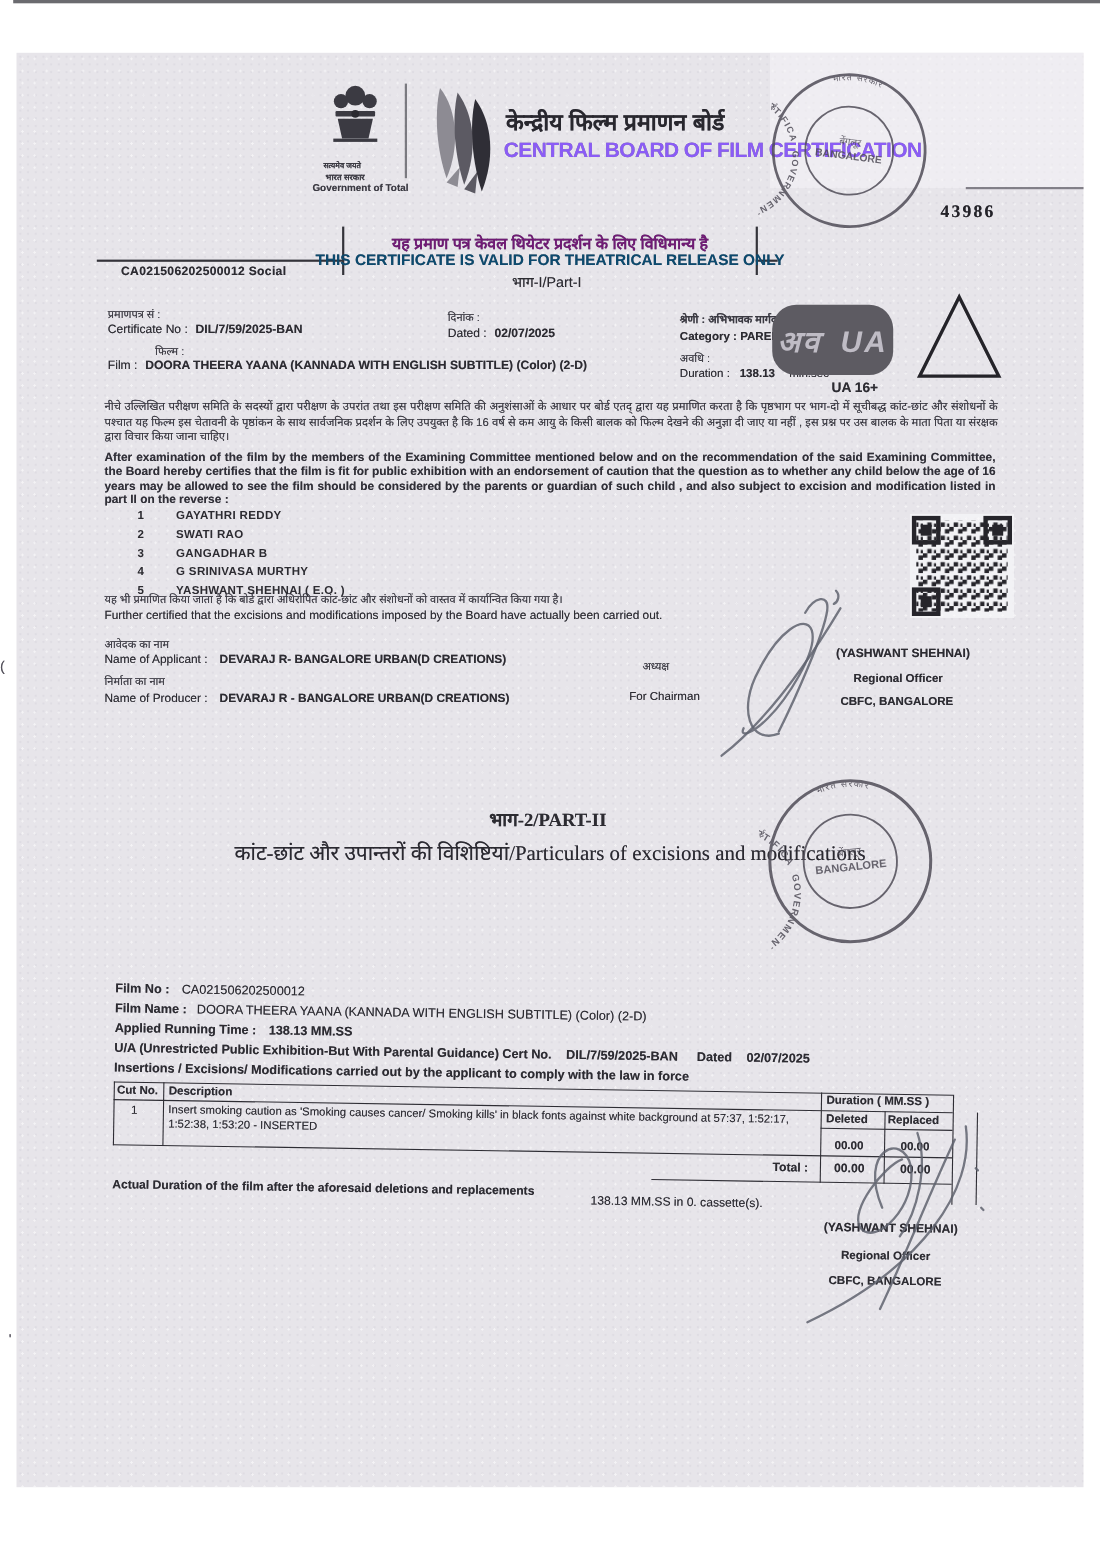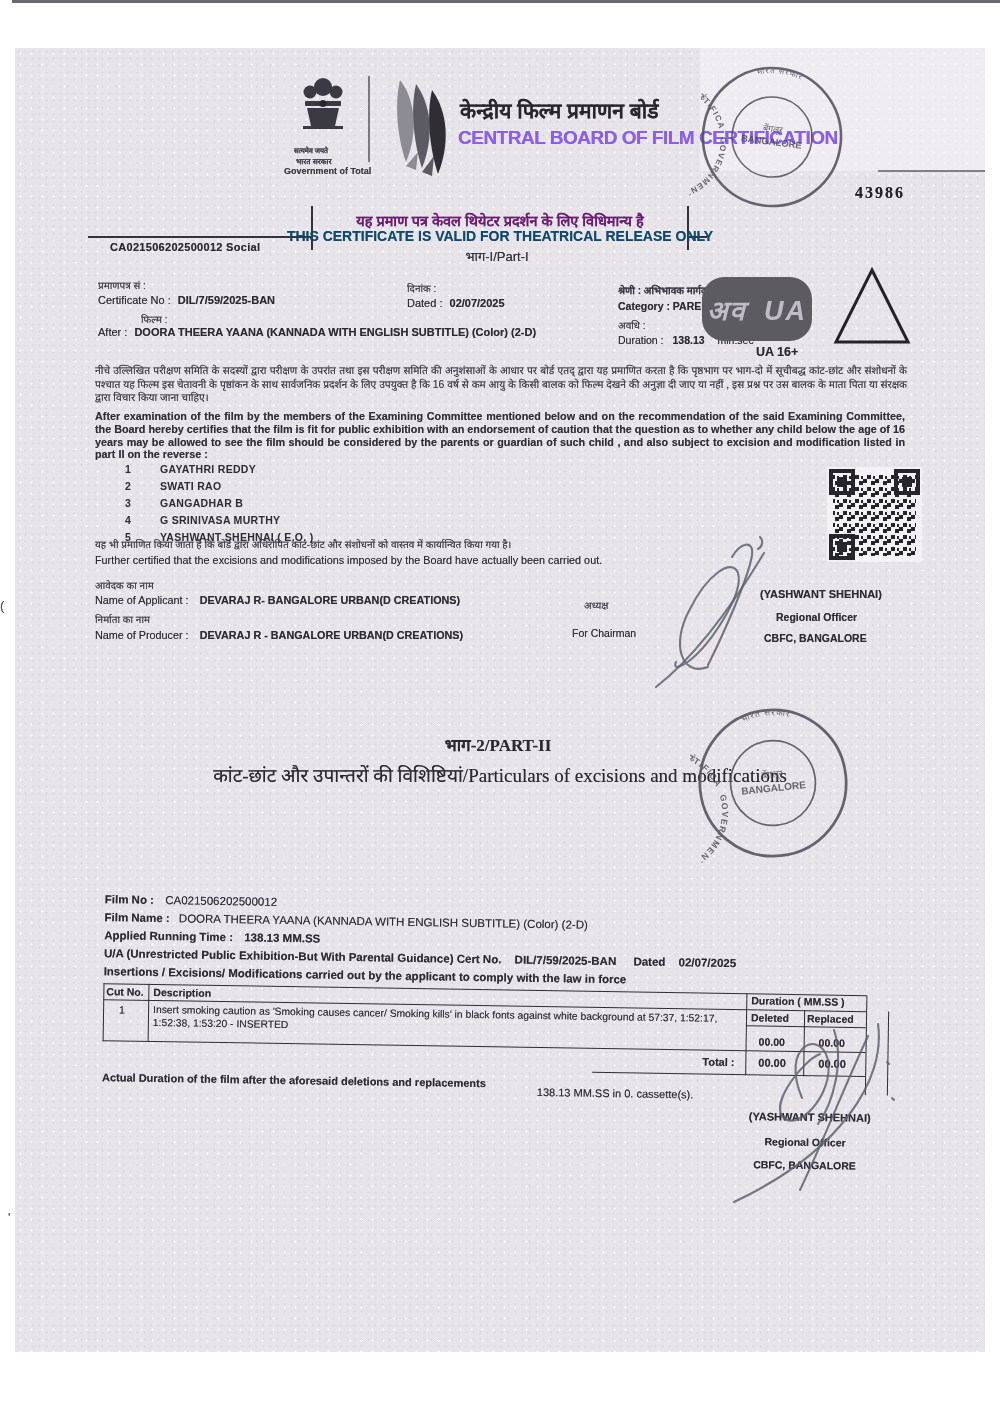--- a/index.html
+++ b/index.html
@@ -102,21 +102,21 @@
   <div class="t hi" style="left:407px;top:281px;">दिनांक :</div>
   <div class="t" style="left:407px;top:297px;font-size:11px;">
     <span>Dated :</span>
     <span class="b" style="margin-left:4px;">02/07/2025</span>
   </div>
   <div class="t hi b" style="left:618px;top:283px;">श्रेणी :  अभिभावक मार्गदर्शन</div>
   <div class="t b" style="left:618px;top:300px;font-size:10.5px;">Category : PARENTAL GUIDANCE</div>
 
   <div class="t hi" style="left:98px;top:312px;margin-left:43px;">फिल्म :</div>
   <div class="t" style="left:98px;top:326px;font-size:11px;">
-    <span>After :</span>
+    <span>Film :</span>
     <span class="b" style="margin-left:4px;">DOORA THEERA YAANA  (KANNADA WITH ENGLISH SUBTITLE) (Color) (2-D)</span>
   </div>
   <div class="t hi" style="left:618px;top:318px;">अवधि  :</div>
   <div class="t" style="left:618px;top:334px;font-size:10.5px;">
     <span>Duration :</span>
     <span class="b" style="margin-left:6px;">138.13</span>
     <span style="margin-left:10px;">min:sec</span>
   </div>
 
   <div class="abs" style="left:702px;top:277px;width:110px;height:64px;background:#5d5b62;border-radius:22px;display:flex;align-items:center;justify-content:center;">

